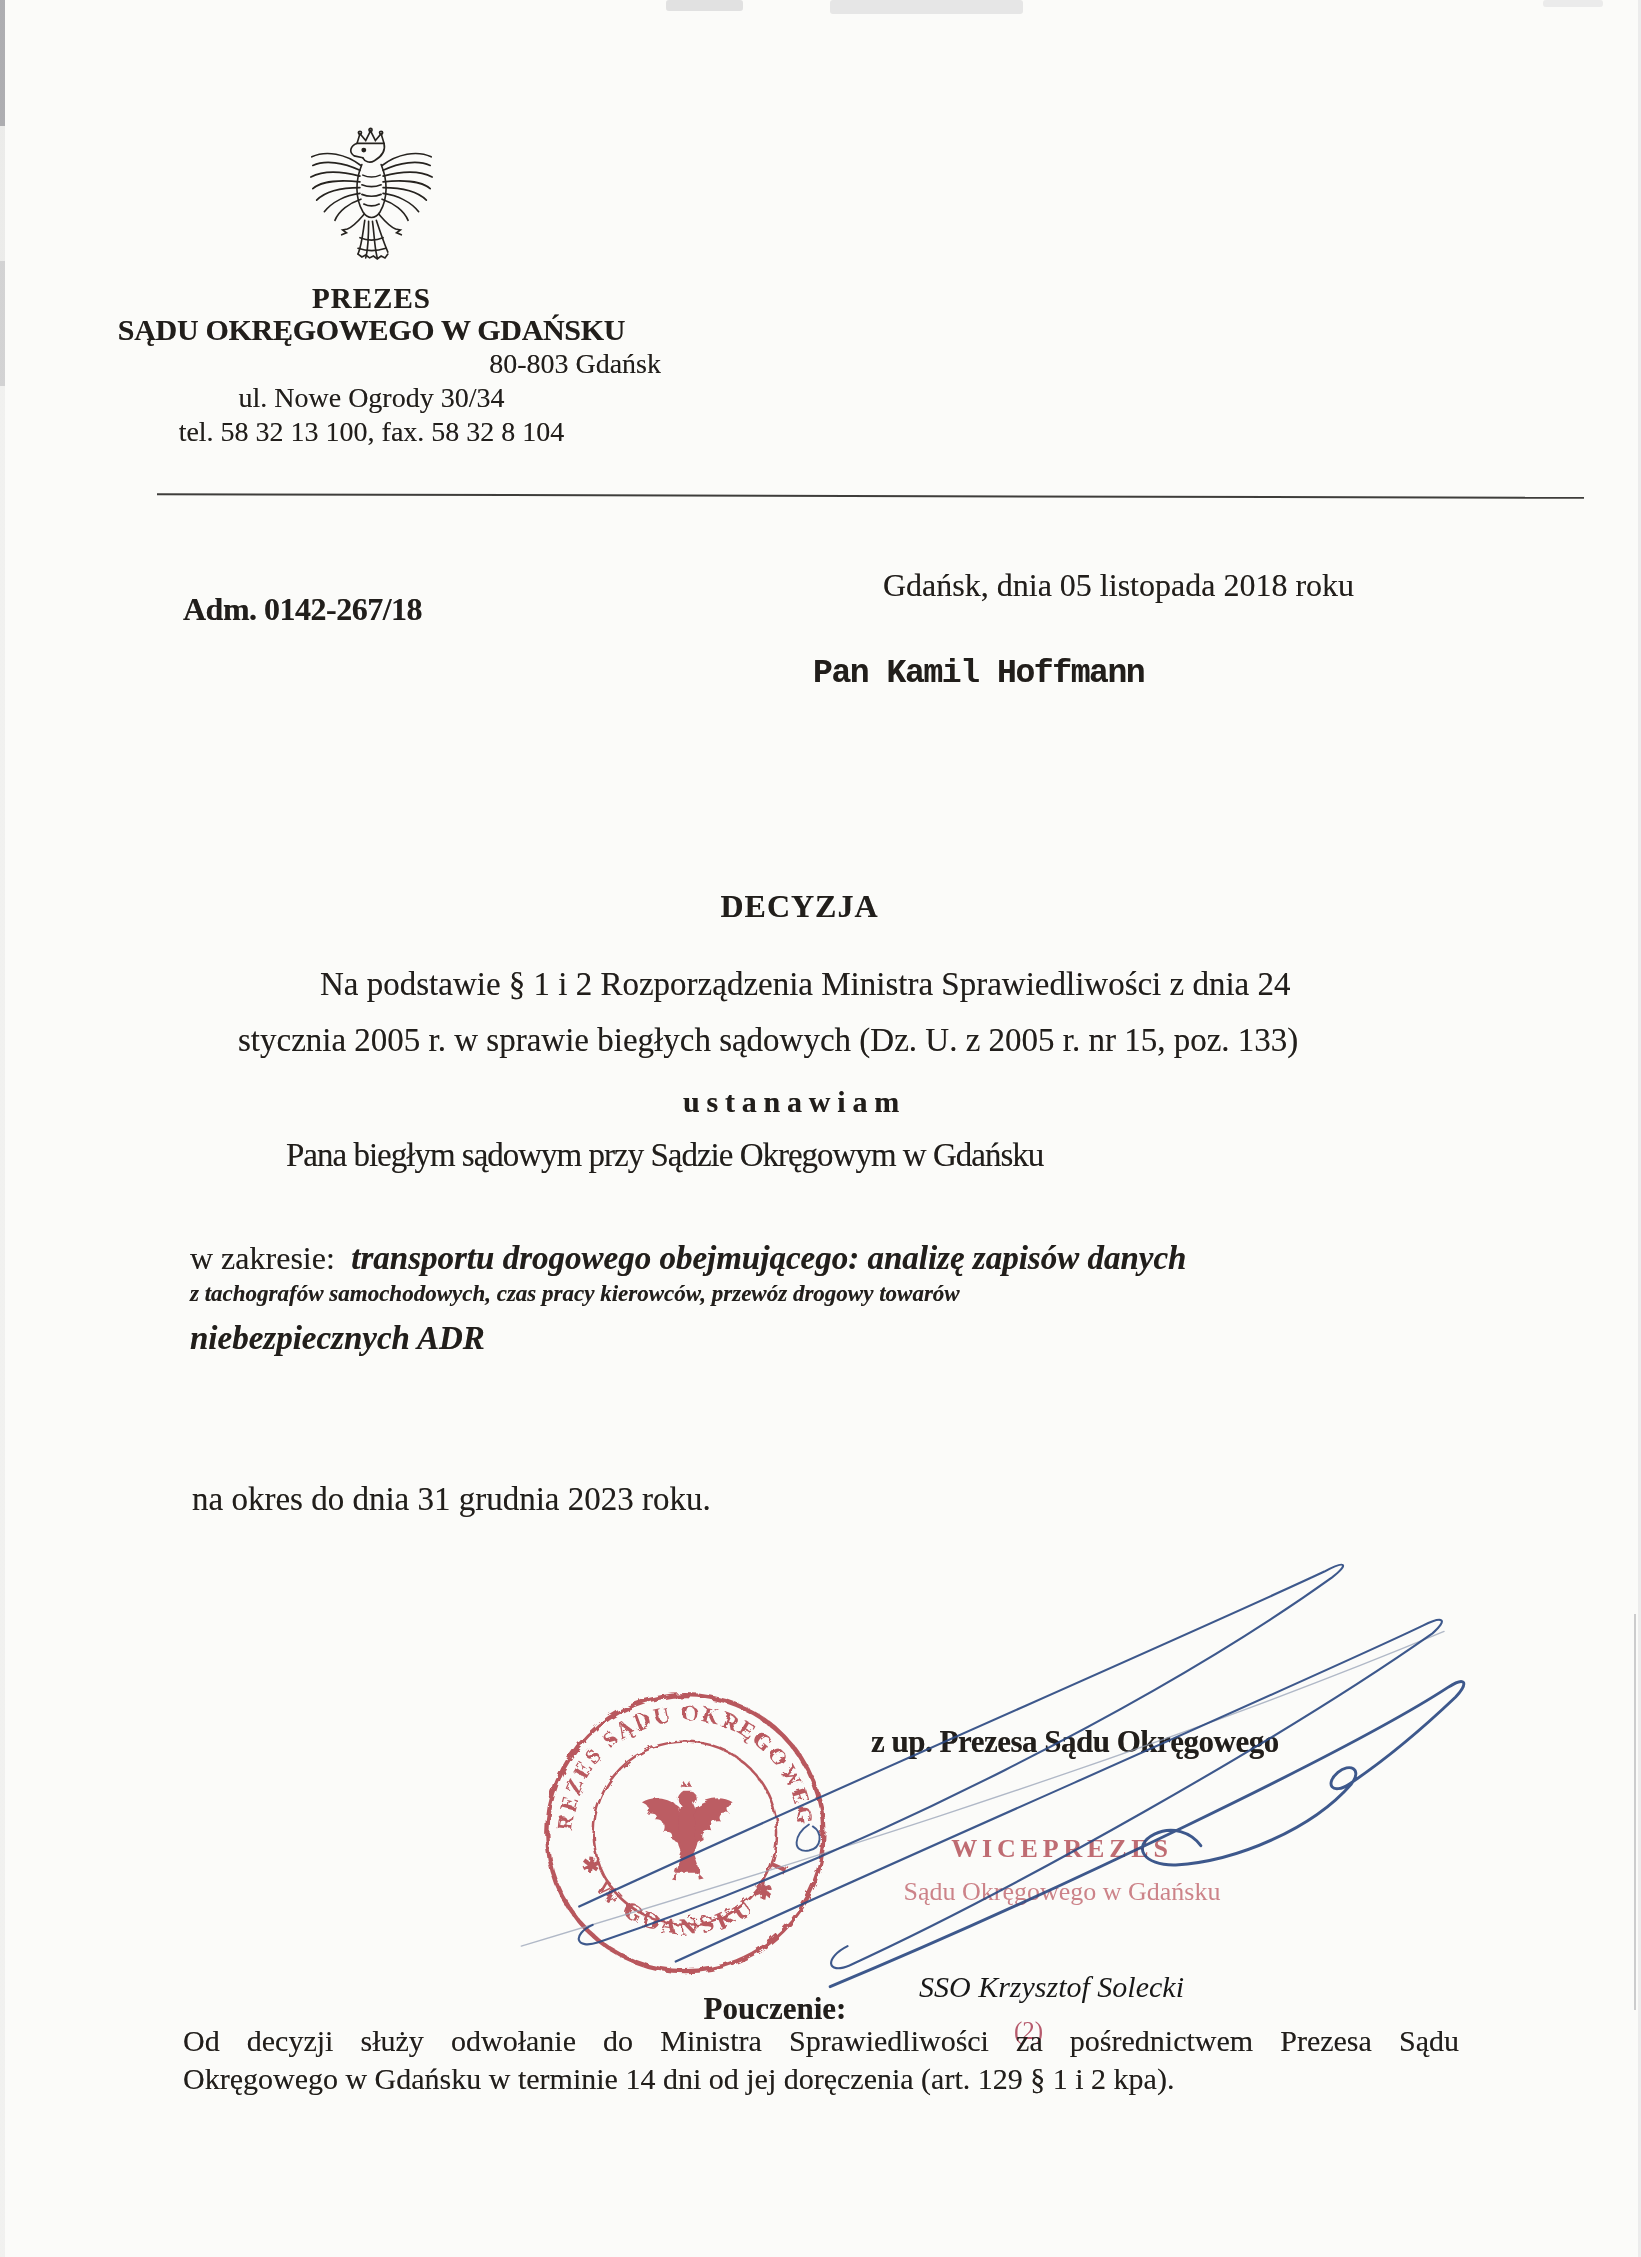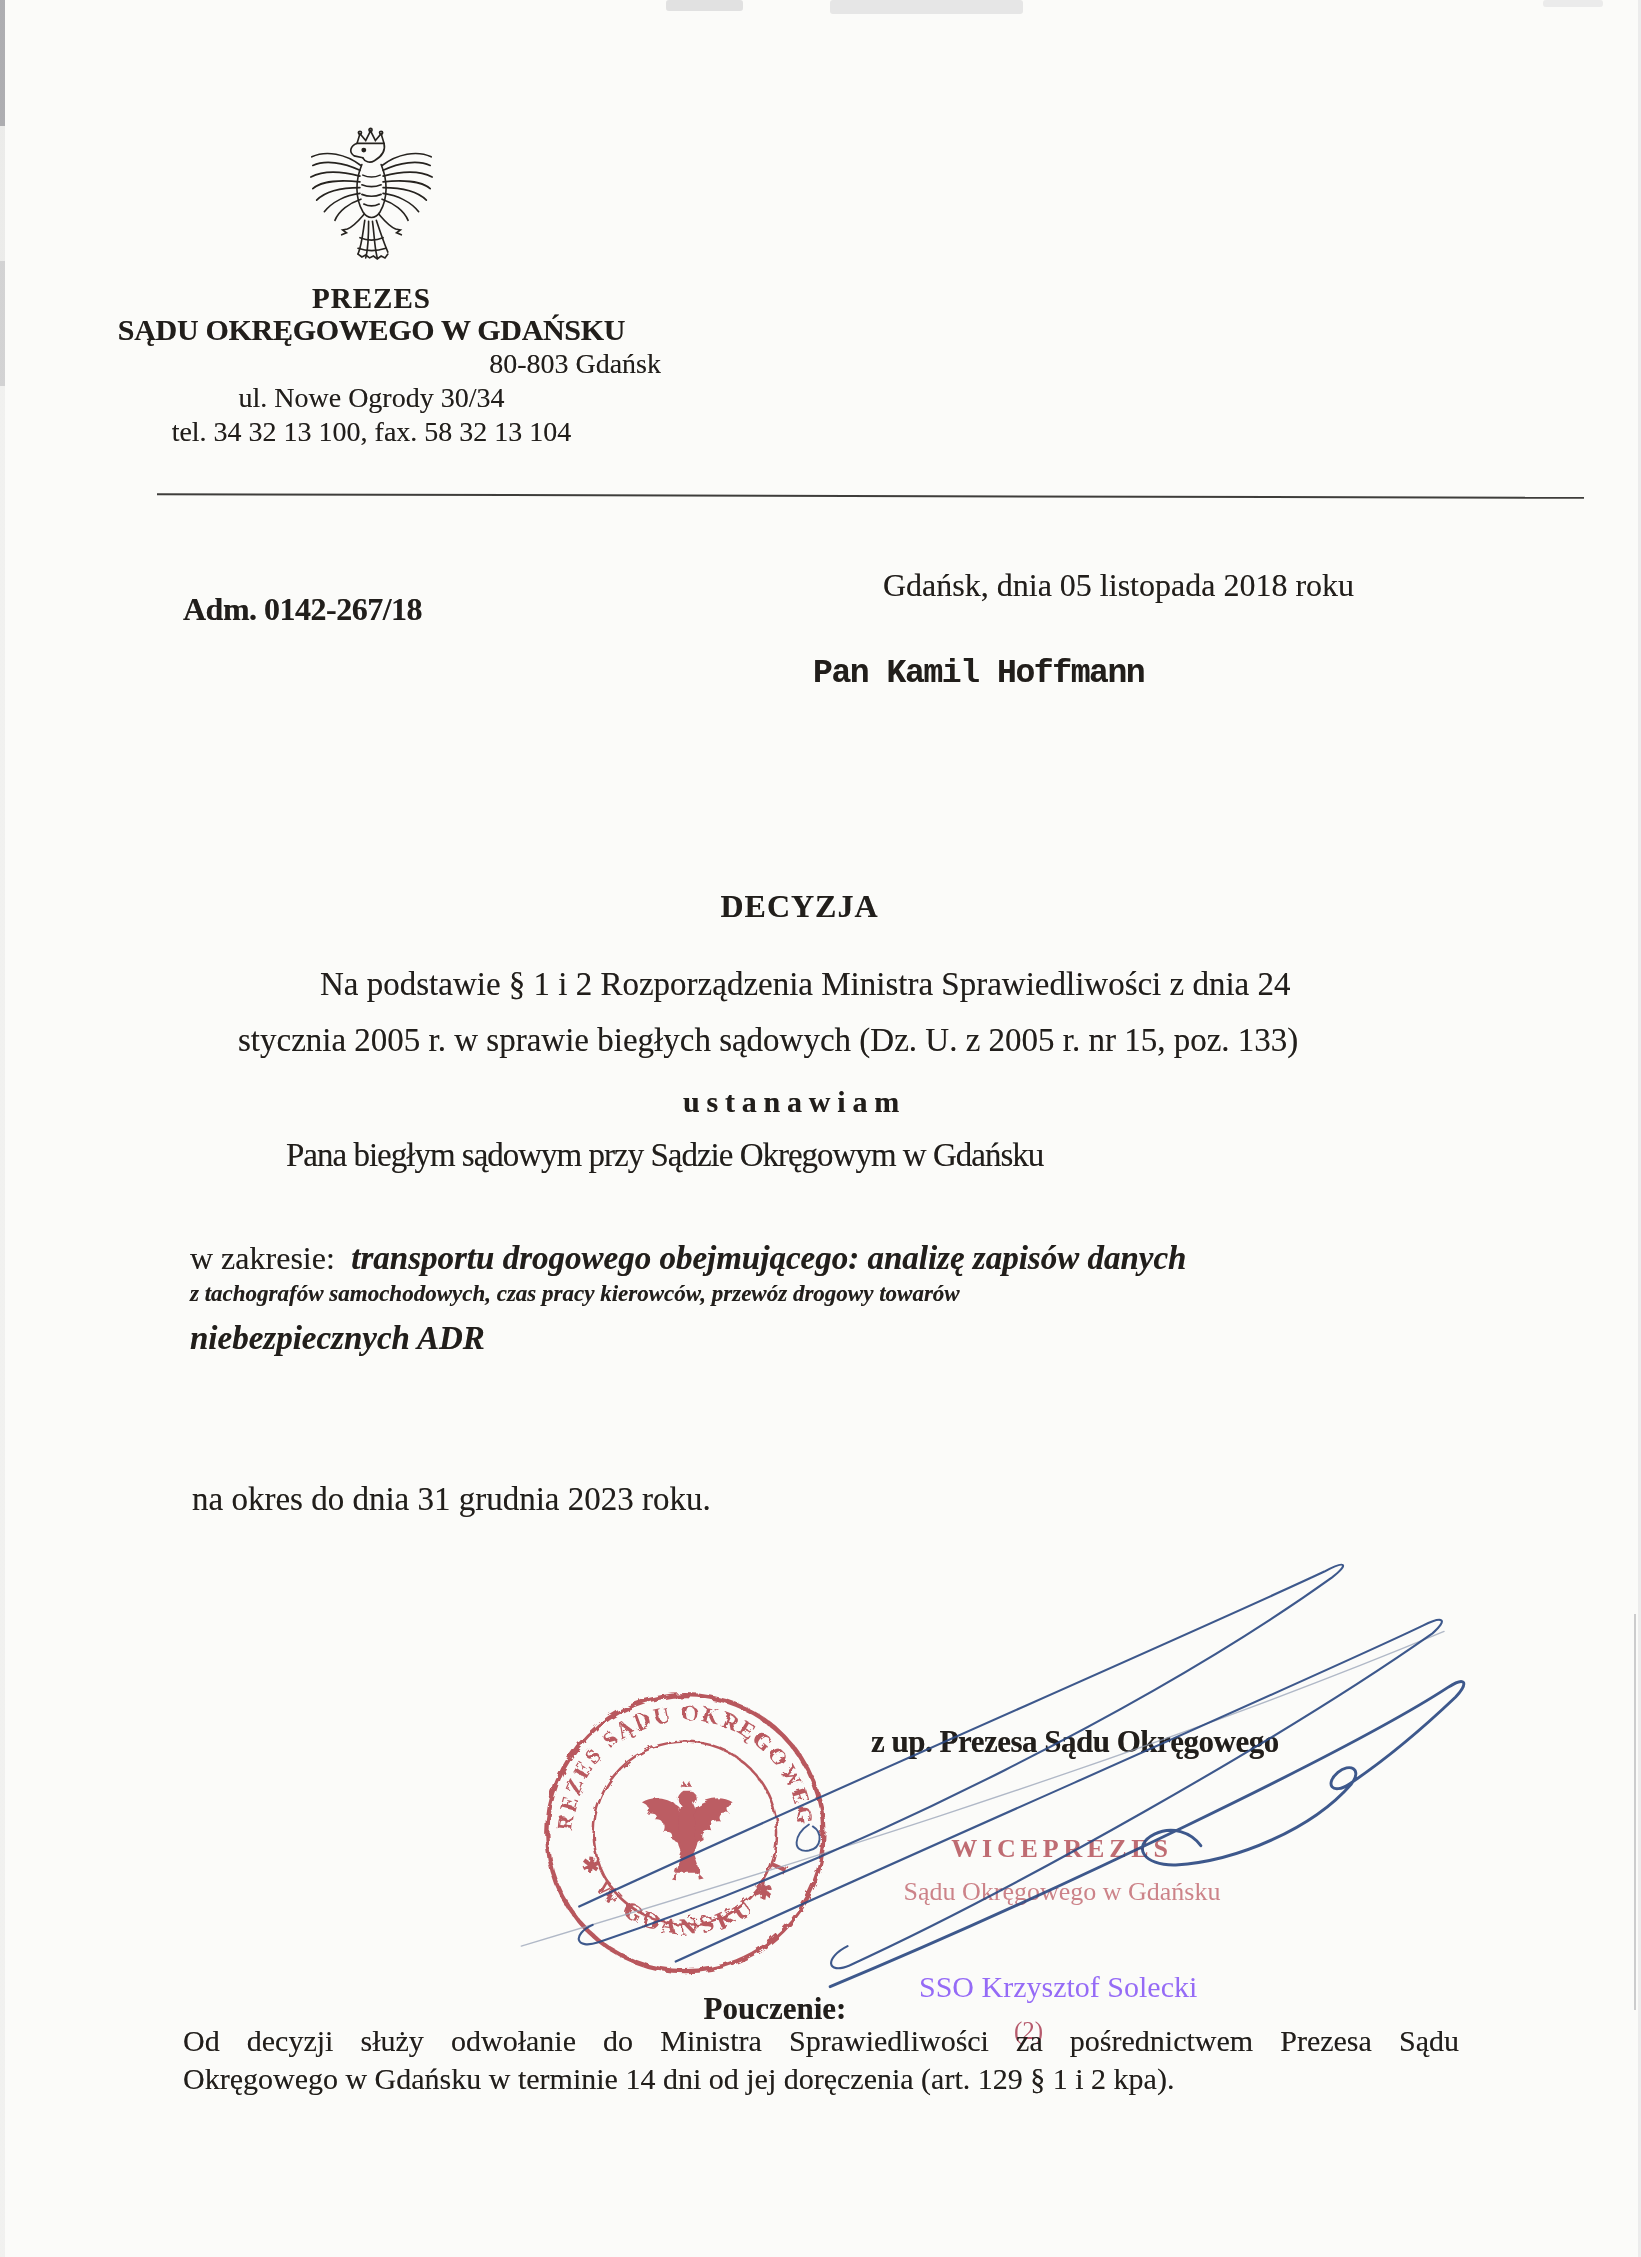--- a/index.html
+++ b/index.html
@@ -36,21 +36,21 @@
   .pana{left:286px;top:1139px;font-size:33px;letter-spacing:-1px;}
   .scope1{left:190px;top:1242px;font-size:33px;}
   .scope1 .lbl{font-weight:normal;font-style:normal;font-size:32px;margin-top:8px;}
   .scope2{left:190px;top:1282px;font-size:23px;}
   .scope3{left:190px;top:1322px;font-size:33px;}
   .okres{left:192px;top:1483px;font-size:33px;}
   .zup{left:871px;top:1726px;font-size:31px;font-weight:bold;letter-spacing:-0.5px;}
   .stamp-role{left:922px;width:280px;top:1836px;font-size:26px;font-weight:600;letter-spacing:4.8px;
     color:#b24d55;opacity:.82;text-shadow:none;}
   .stamp-org{left:859px;width:406px;top:1879px;font-size:26px;color:#c1666e;opacity:.8;text-shadow:none;}
-  .stamp-name{left:919px;top:1972px;font-size:30px;color:#8b5cf6;opacity:.9;text-shadow:none;}
+  .stamp-name{left:919px;top:1972px;font-size:30px;font-style:italic;color:#000000;opacity:.9;text-shadow:none;}
   .stamp-num{left:932px;width:193px;top:2018px;font-size:25px;color:#ab3f55;opacity:.85;text-shadow:none;}
   .pouczenie{left:630px;width:290px;top:1993px;font-size:31px;font-weight:bold;}
   .foot1{left:183px;width:1276px;top:2026px;font-size:30px;white-space:normal;
     text-align:justify;text-align-last:justify;line-height:1;}
   .foot2{left:183px;top:2064px;font-size:30px;}
   
   .edge-left{position:absolute;left:0;top:0;width:4.8px;height:2257px;
     background:linear-gradient(to bottom,rgba(110,110,118,.55) 0 126px,rgba(190,190,190,.25) 126px 261px,rgba(150,150,155,.4) 261px 386px,rgba(205,205,205,.22) 386px 100%);}
   .smudge{position:absolute;background:rgba(200,200,202,.5);border-radius:2.9px;}
   .sm1{left:666px;top:0;width:77px;height:10.6px;}
@@ -113,21 +113,21 @@
     <path d="M72 97 C76 109 80 121 84 130"></path>
     <path d="M55 115 Q67 120 79 115 M53 126 Q67 131 82 126"></path>
     <path d="M53 132 l4 3 l4 -2 l4 3 l4 -2 l4 3 l4 -3 l4 2 l3 -4"></path>
   </g>
 </svg>
 
 <div class="t hdr-prezes center">PREZES</div>
 <div class="t hdr-court center">SĄDU OKRĘGOWEGO W GDAŃSKU</div>
 <div class="t hdr-zip center">80-803 Gdańsk</div>
 <div class="t hdr-street center">ul. Nowe Ogrody 30/34</div>
-<div class="t hdr-tel center">tel. 34 32 13 100, fax. 58 32 13 104</div>
+<div class="t hdr-tel center">tel. 58 32 13 100, fax. 58 32 8 104</div>
 
 <div class="rule"></div>
 
 <div class="t dateline">Gdańsk, dnia 05 listopada 2018 roku</div>
 <div class="t caseno">Adm. 0142-267/18</div>
 <div class="t recipient">Pan Kamil Hoffmann</div>
 
 <div class="t decyzja center">DECYZJA</div>
 <div class="t basis1">Na podstawie § 1 i 2 Rozporządzenia Ministra Sprawiedliwości z dnia 24</div>
 <div class="t basis2">stycznia 2005 r. w sprawie biegłych sądowych (Dz. U. z 2005 r. nr 15, poz. 133)</div>

